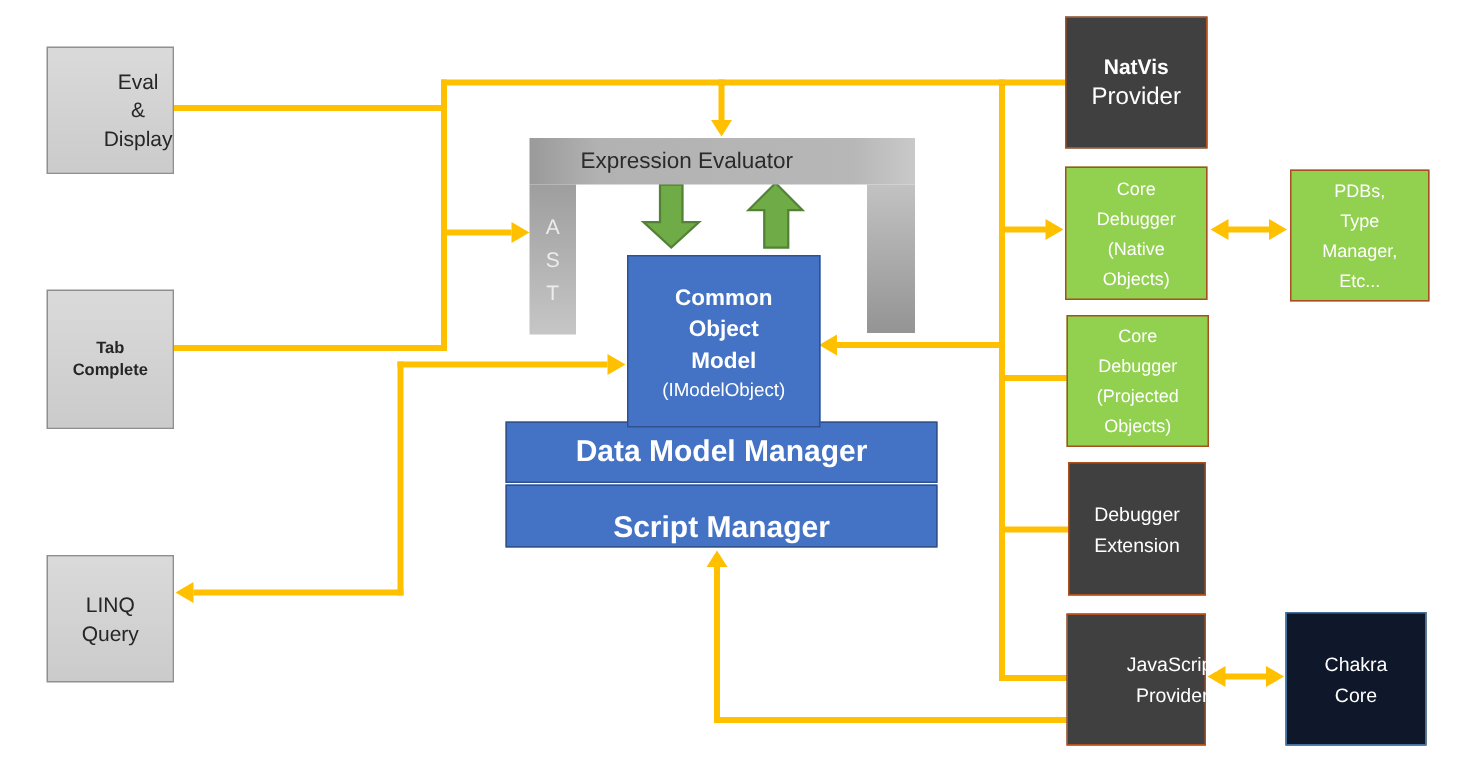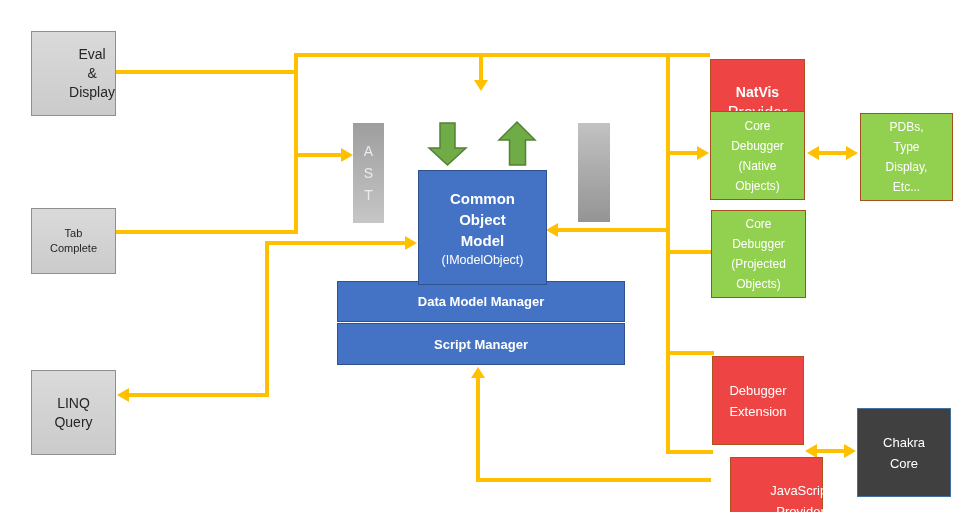--- a/index.html
+++ b/index.html
@@ -12,44 +12,44 @@
   .ah{position:absolute;width:0;height:0;border:7px solid transparent;z-index:1;}
   .ah-r{border-left:12px solid #FFC000;border-right:0;}
   .ah-l{border-right:12px solid #FFC000;border-left:0;}
   .ah-d{border-top:11px solid #FFC000;border-bottom:0;border-left-width:7px;border-right-width:7px;}
   .ah-u{border-bottom:11px solid #FFC000;border-top:0;border-left-width:7px;border-right-width:7px;}
   
   .box{position:absolute;box-sizing:border-box;display:flex;flex-direction:column;
        align-items:center;justify-content:center;text-align:center;z-index:3;}
   .lbl{white-space:pre-line;}
   .gray{background:linear-gradient(180deg,#dadada,#cbcbcb);border:1px solid #8f8f8f;color:#262626;}
-  .orange{background:#ef4444;border:1px solid #AE511C;color:#ffffff;margin-top:48px;}
+  .orange{background:#404040;border:1px solid #AE511C;color:#ffffff;}
   .green{background:#92D050;border:1px solid #A5511F;color:#ffffff;}
   .blue{background:#4472C4;border:1px solid #2F528F;color:#ffffff;font-weight:bold;}
-  .lightblue{background:#404040;border:1px solid #41719C;color:#ffffff;}
+  .lightblue{background:#0f172a;border:1px solid #41719C;color:#ffffff;}
   .fs14{font-size:14px;line-height:19px;}
   .fs11{font-size:11px;line-height:15px;}
   .fs12{font-size:12px;line-height:20px;}
   .fs13{font-size:13px;line-height:21px;}
   
   .ee-bar{position:absolute;left:353px;top:92px;width:257px;height:31px;z-index:2;
           background:linear-gradient(90deg,#9a9a9a,#b2b2b2 18%,#b7b7b7 84%,#c9c9c9);
           display:flex;align-items:center;box-sizing:border-box;padding-left:34px;
           color:#2b2b2b;font-size:15px;}
   .ee-col{position:absolute;z-index:2;display:flex;align-items:center;justify-content:center;}
   .ee-col-left{left:353px;top:123px;width:31px;height:100px;
           background:linear-gradient(180deg,#9e9e9e,#c6c6c6);
           color:#ececec;font-size:14px;line-height:22px;text-align:center;}
   .ee-col-right{left:578px;top:123px;width:32px;height:99px;
           background:linear-gradient(180deg,#c2c2c2,#949494);}
   .com-title{font-size:15px;line-height:21px;font-weight:bold;white-space:pre-line;}
   .com-sub{font-size:12.5px;font-weight:normal;margin-top:2px;}
   .nv-title{font-size:14px;line-height:20px;font-weight:bold;}
   .nv-sub{font-size:16px;line-height:22px;font-weight:normal;}
-  .mgr{font-size:13px;}
+  .mgr{font-size:20px;}
   .overlay{position:absolute;left:0;top:0;z-index:2;}
 </style>
 </head>
 <body>
 
 <div class="canvas">
 
   <div class="hl" style="left:116px;top:70px;width:182px;"></div>
   <div class="vl" style="left:294px;top:53px;height:181px;"></div>
   <div class="hl" style="left:294px;top:53px;width:416px;"></div>
@@ -84,46 +84,49 @@
 
   <div class="vl" style="left:476px;top:376px;height:106px;"></div>
   <div class="ah ah-u" style="left:471px;top:367px;"></div>
   <div class="hl" style="left:476px;top:478px;width:235px;"></div>
 
   <svg class="overlay" width="979" height="512">
     <polygon points="440,123 455,123 455,148 466,148 447.5,165 429,148 440,148" fill="#6FAC47" stroke="#538135" stroke-width="1.5"></polygon>
     <polygon points="517,122 535,140 525.5,140 525.5,165 509.5,165 509.5,140 499,140" fill="#6FAC47" stroke="#538135" stroke-width="1.5"></polygon>
   </svg>
 
+  <div class="ee-bar">
+    <span class="lbl">Expression Evaluator</span>
+  </div>
   <div class="ee-col ee-col-left">
     <span class="lbl">A
 S
 T</span>
   </div>
   <div class="ee-col ee-col-right"></div>
 
   <div class="box blue mgr" style="left:337px;top:281px;width:288px;height:41px;">
     <span class="lbl">Data Model Manager</span>
   </div>
-  <div class="box blue mgr" style="left:337px;top:323px;width:288px;height:42px;">
+  <div class="box blue mgr" style="left:337px;top:323px;width:288px;height:42px;justify-content:flex-end;">
     <span class="lbl">Script Manager</span>
   </div>
   <div class="box blue" style="left:418px;top:170px;width:129px;height:115px;">
     <span class="com-title">Common
 Object
 Model</span>
     <span class="com-sub">(IModelObject)</span>
   </div>
 
   <div class="box gray fs14" style="left:31px;top:31px;width:85px;height:85px;align-items:flex-end;">
     <span class="lbl">Eval
 &amp;
 Display</span>
   </div>
-  <div class="box gray fs11" style="left:31px;top:208px;width:85px;height:66px;">
+  <div class="box gray fs11" style="left:31px;top:193px;width:85px;height:93px;font-weight:bold;">
     <span class="lbl">Tab
 Complete</span>
   </div>
   <div class="box gray fs14" style="left:31px;top:352px;width:85px;height:85px;margin-top:18px;">
     <span class="lbl">LINQ
 Query</span>
   </div>
 
   <div class="box orange" style="left:710px;top:11px;width:95px;height:88px;">
     <span class="nv-title">NatVis</span>
@@ -131,34 +134,34 @@
   </div>
   <div class="box green fs12" style="left:710px;top:111px;width:95px;height:89px;">
     <span class="lbl">Core
 Debugger
 (Native
 Objects)</span>
   </div>
   <div class="box green fs12" style="left:860px;top:113px;width:93px;height:88px;">
     <span class="lbl">PDBs,
 Type
-Display,
+Manager,
 Etc...</span>
   </div>
   <div class="box green fs12" style="left:711px;top:210px;width:95px;height:88px;">
     <span class="lbl">Core
 Debugger
 (Projected
 Objects)</span>
   </div>
   <div class="box orange fs13" style="left:712px;top:308px;width:92px;height:89px;">
     <span class="lbl">Debugger
 Extension</span>
   </div>
-  <div class="box orange fs13" style="left:730px;top:409px;width:93px;height:88px;padding-left:48px;">
+  <div class="box orange fs13" style="left:711px;top:409px;width:93px;height:88px;padding-left:48px;">
     <span class="lbl">JavaScript
 Provider</span>
   </div>
   <div class="box lightblue fs13" style="left:857px;top:408px;width:94px;height:89px;">
     <span class="lbl">Chakra
 Core</span>
   </div>
 
 </div>
 

